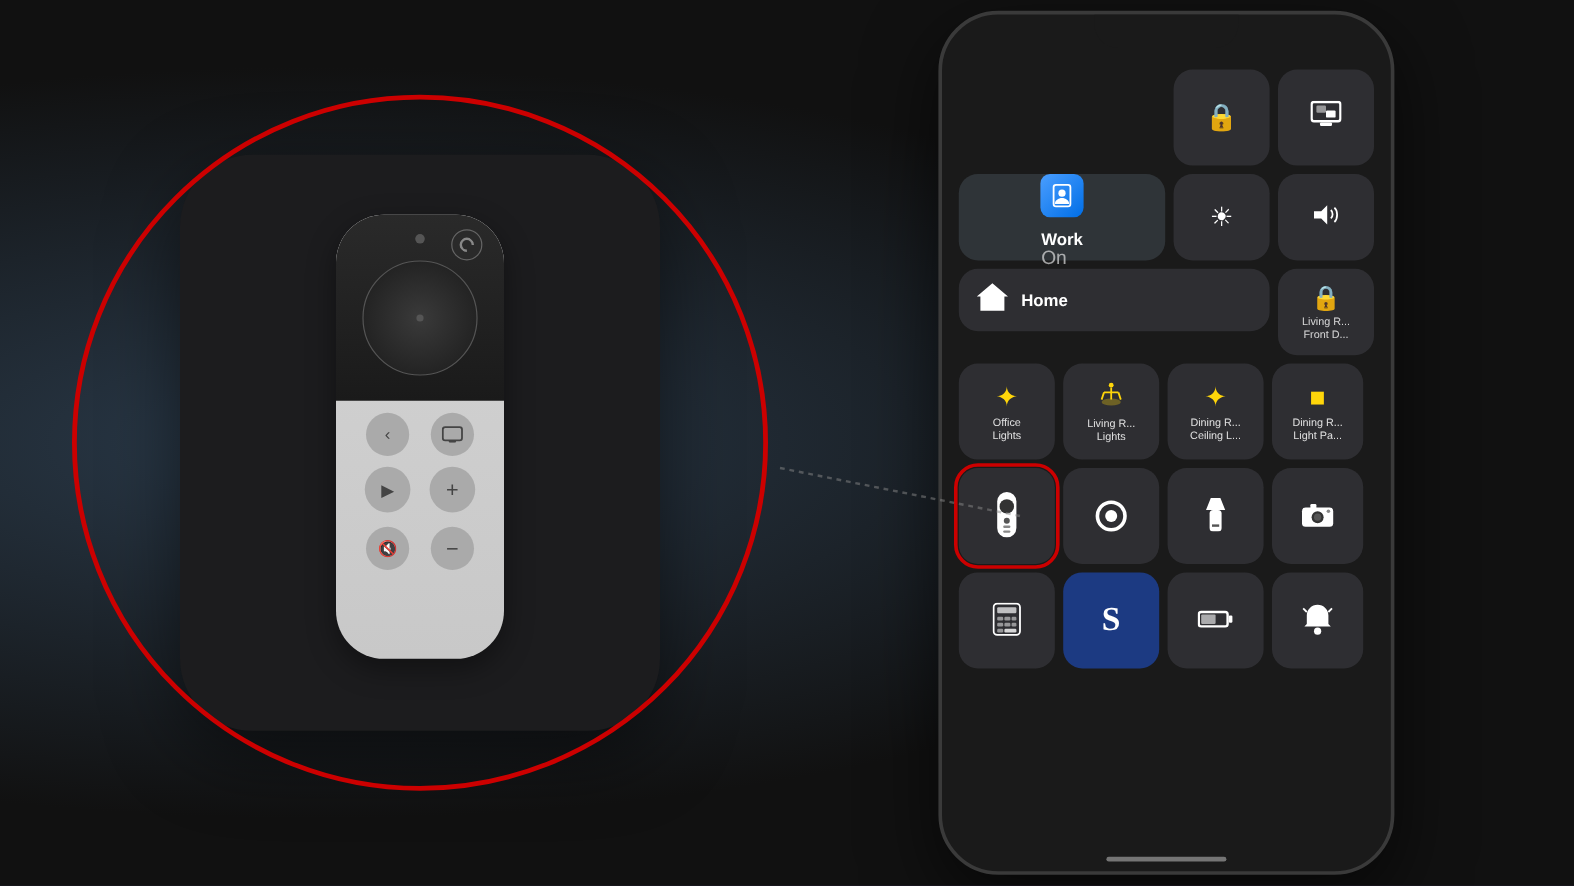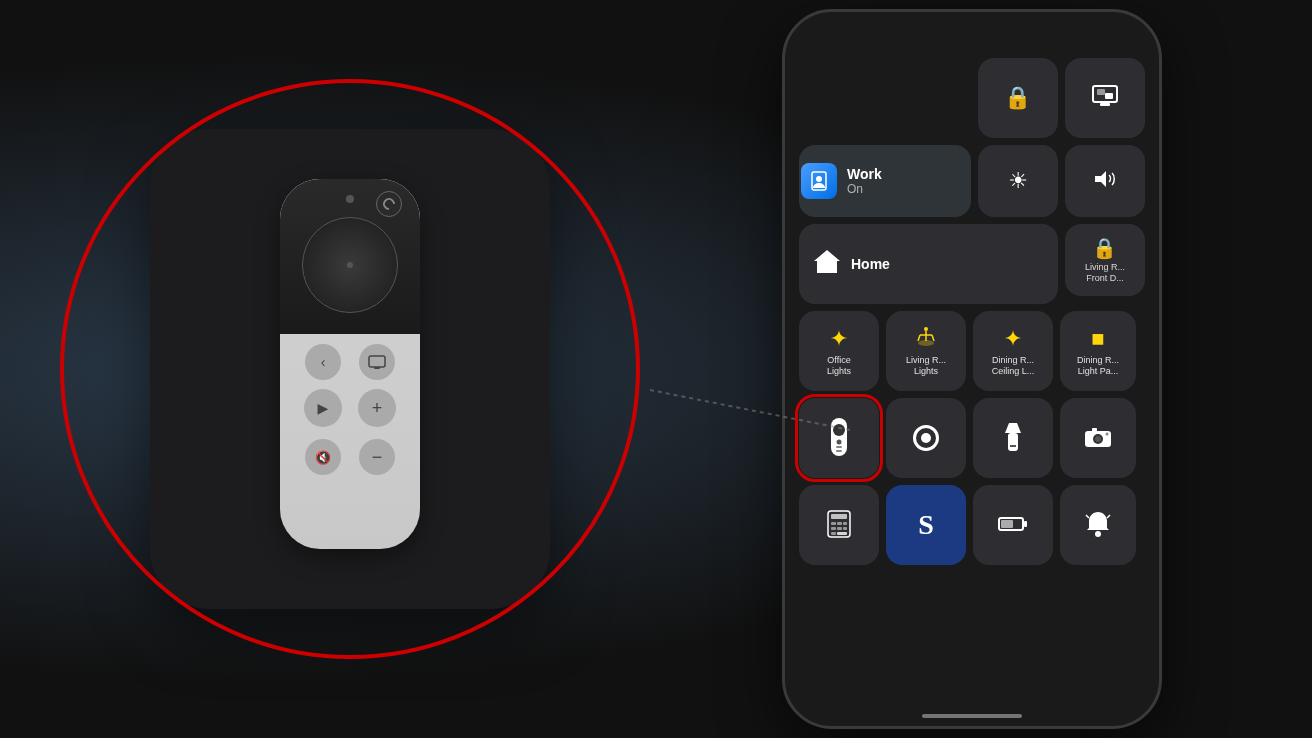--- a/index.html
+++ b/index.html
@@ -146,21 +146,21 @@
     .cc-tile .label {
       font-size: 10px;
       color: rgba(255,255,255,0.8);
       text-align: center;
       line-height: 1.2;
     }
 
     
     .work-tile {
       background: rgba(50, 55, 60, 0.9);
-      flex-direction: row;
+      flex-direction: column;
       gap: 10px;
       padding: 0 2px;
       justify-content: flex-start;
     }
 
     .work-avatar {
       width: 36px;
       height: 36px;
       border-radius: 8px;
       background: linear-gradient(135deg, #4a9eff, #006ee6);
@@ -176,21 +176,21 @@
       flex-direction: column;
     }
 
     .work-title {
       font-size: 14px;
       font-weight: 600;
       color: white;
     }
 
     .work-status {
-      font-size: 12px;
+      font-size: 16px;
       color: rgba(255,255,255,0.6);
     }
 
     
     .home-indicator {
       position: absolute;
       bottom: 8px;
       left: 50%;
       transform: translateX(-50%);
       width: 100px;
@@ -302,21 +302,21 @@
             <svg width="22" height="18" viewBox="0 0 22 18" fill="white">
               <polygon points="1,6 7,6 12,1 12,17 7,12 1,12" fill="white"></polygon>
               <path d="M15 5c2 1.5 2 5.5 0 7M18 3c3 2.5 3 9.5 0 12" stroke="white" stroke-width="1.5" fill="none"></path>
             </svg>
           </div>
         </div>
       </div>
 
       <div style="display:flex;gap:7px;margin-bottom:7px;">
 
-        <div class="cc-tile" style="flex:2;height:80px;flex-direction:row;justify-content:flex-start;padding:0 14px;gap:10px;">
+        <div class="cc-tile" style="flex:2;height:52px;flex-direction:row;justify-content:flex-start;padding:0 14px;gap:10px;">
           <div style="font-size:26px;color:white;">
             <svg width="28" height="26" viewBox="0 0 28 26" fill="white">
               <polygon points="14,2 1,13 4,13 4,25 24,25 24,13 27,13" fill="white"></polygon>
             </svg>
           </div>
           <span style="font-size:14px;font-weight:600;color:white;">Home</span>
         </div>
 
 
         <div class="cc-tile cc-tile-sm" style="height:72px;">

